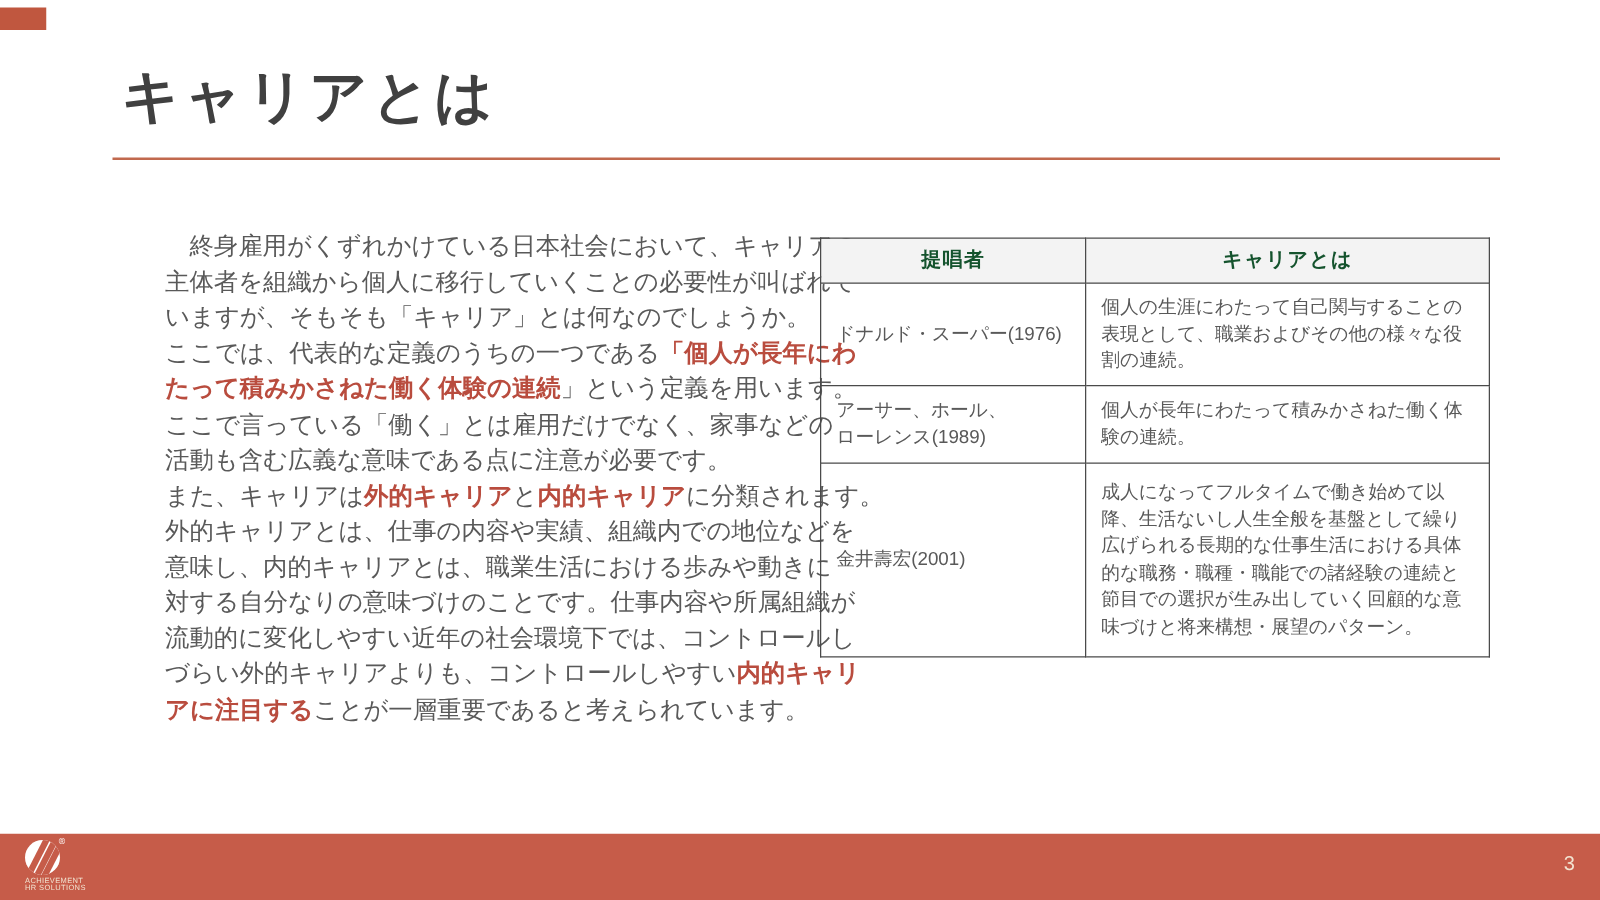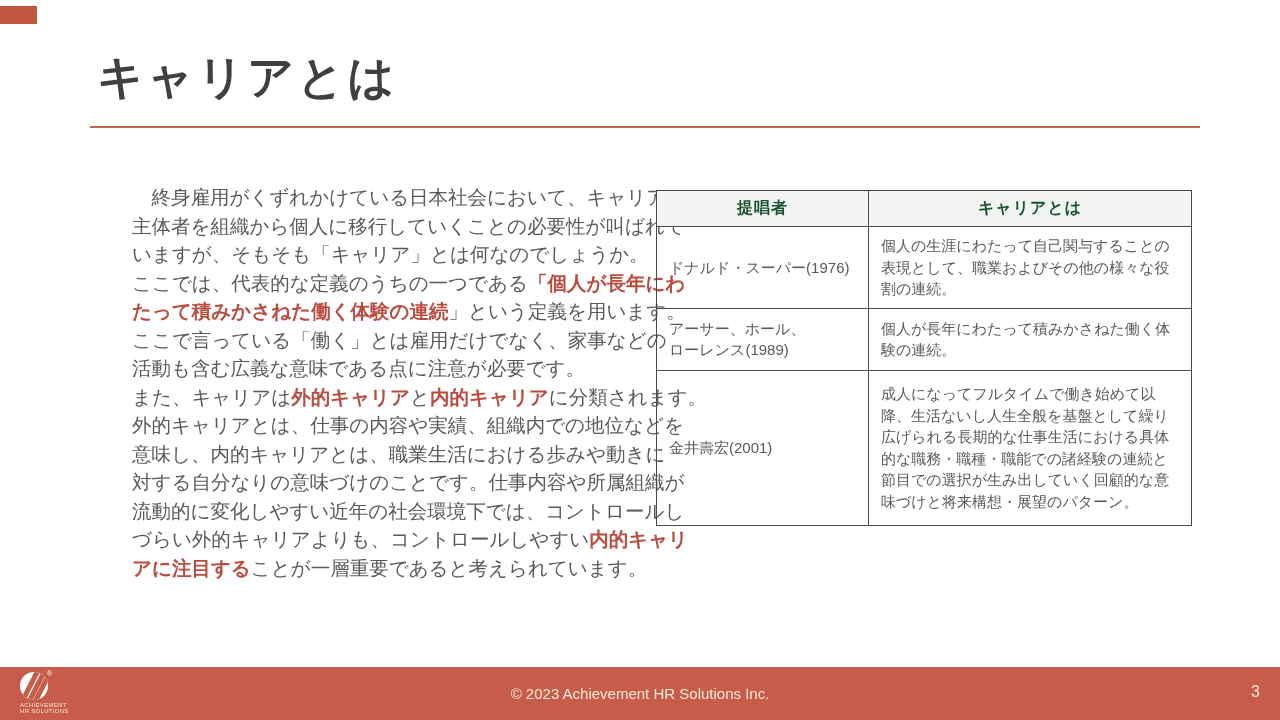--- a/index.html
+++ b/index.html
@@ -162,15 +162,14 @@
   <div class="logo">
     <div class="logo-circle">
       <div class="logo-stripe s1"></div>
       <div class="logo-stripe s2"></div>
       <div class="logo-stripe s3"></div>
     </div>
     <div class="logo-reg">®</div>
     <div class="logo-text">ACHIEVEMENT
 HR SOLUTIONS</div>
   </div>
-  <div class="footer-copy">© 2023 Achievement HR Solutions Inc.</div>
   <div class="footer-page">3</div>
 </div>
 
 </body></html>

